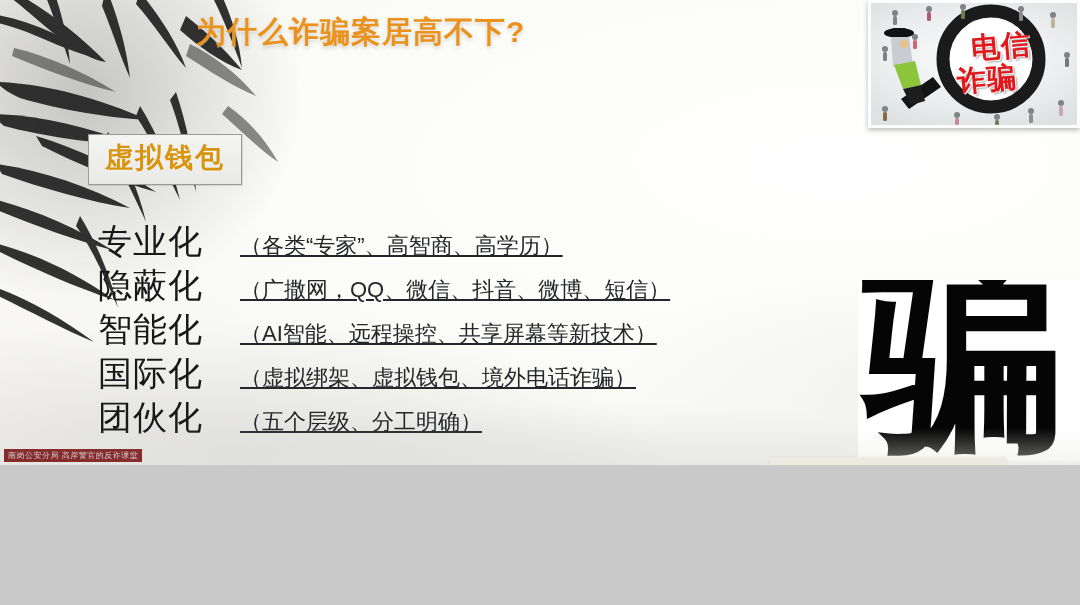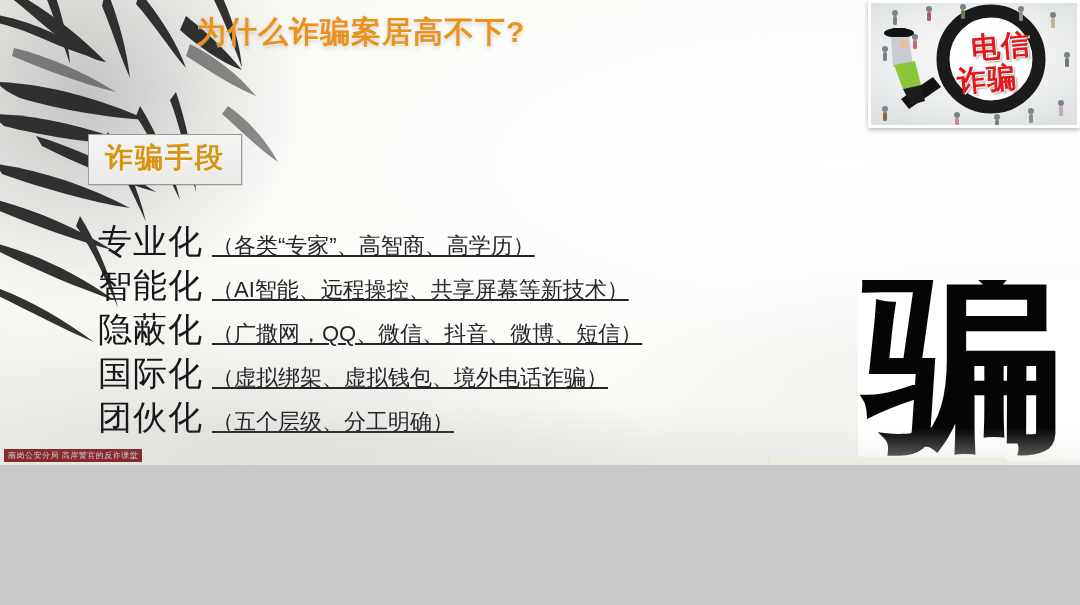--- a/index.html
+++ b/index.html
@@ -62,21 +62,21 @@
     border:1px solid #9a9a98;
     box-shadow:1px 1px 0 rgba(0,0,0,.10);
   }
   #section-box .lbl{
     font-size:28px;font-weight:bold;color:#d8930f;letter-spacing:2px;
     text-shadow:0 1px 1px rgba(255,255,255,.6);
   }
 
   
   #bullets{position:absolute;left:98px;top:222px;}
-  .b-line{display:flex;align-items:baseline;margin-bottom:6px;white-space:nowrap;}
+  .b-line{display:flex;align-items:baseline;margin-bottom:6px;white-space:nowrap;gap:28px;}
   .b-head{font-size:34px;color:#17181a;letter-spacing:1px;line-height:1.12;}
   .b-tail{font-size:22px;color:#24262a;letter-spacing:0px;margin-left:9px;line-height:1.12;text-decoration:underline;}
 
   
   #photo-fraud{
     position:absolute;left:868px;top:0px;width:212px;height:128px;
     background:#eceff2;border:3px solid #ffffff;box-sizing:border-box;
     box-shadow:0 2px 5px rgba(0,0,0,.28);overflow:hidden;
   }
   #photo-fraud .ph-bg{
@@ -159,35 +159,35 @@
           <path d="M200 58 C224 70 248 88 266 110 C242 100 218 84 196 70 Z"></path>
           <path d="M238 120 C258 134 276 154 288 176 C268 162 250 144 232 128 Z"></path>
           <path d="M24 62 C58 70 94 86 126 106 C92 98 56 84 22 70 Z"></path>
         </g>
       </svg>
     </div>
 
     <div id="title">为什么诈骗案居高不下?</div>
 
     <div id="section-box">
-      <div class="lbl">诈骗手段</div>
+      <div class="lbl">虚拟钱包</div>
     </div>
 
     <div id="bullets">
       <div class="b-line">
         <span class="b-head">专业化</span>
         <span class="b-tail">（各类“专家”、高智商、高学历）</span>
       </div>
       <div class="b-line">
+        <span class="b-head">隐蔽化</span>
+        <span class="b-tail">（广撒网，QQ、微信、抖音、微博、短信）</span>
+      </div>
+      <div class="b-line">
         <span class="b-head">智能化</span>
         <span class="b-tail">（AI智能、远程操控、共享屏幕等新技术）</span>
-      </div>
-      <div class="b-line">
-        <span class="b-head">隐蔽化</span>
-        <span class="b-tail">（广撒网，QQ、微信、抖音、微博、短信）</span>
       </div>
       <div class="b-line">
         <span class="b-head">国际化</span>
         <span class="b-tail">（虚拟绑架、虚拟钱包、境外电话诈骗）</span>
       </div>
       <div class="b-line">
         <span class="b-head">团伙化</span>
         <span class="b-tail">（五个层级、分工明确）</span>
       </div>
     </div>

